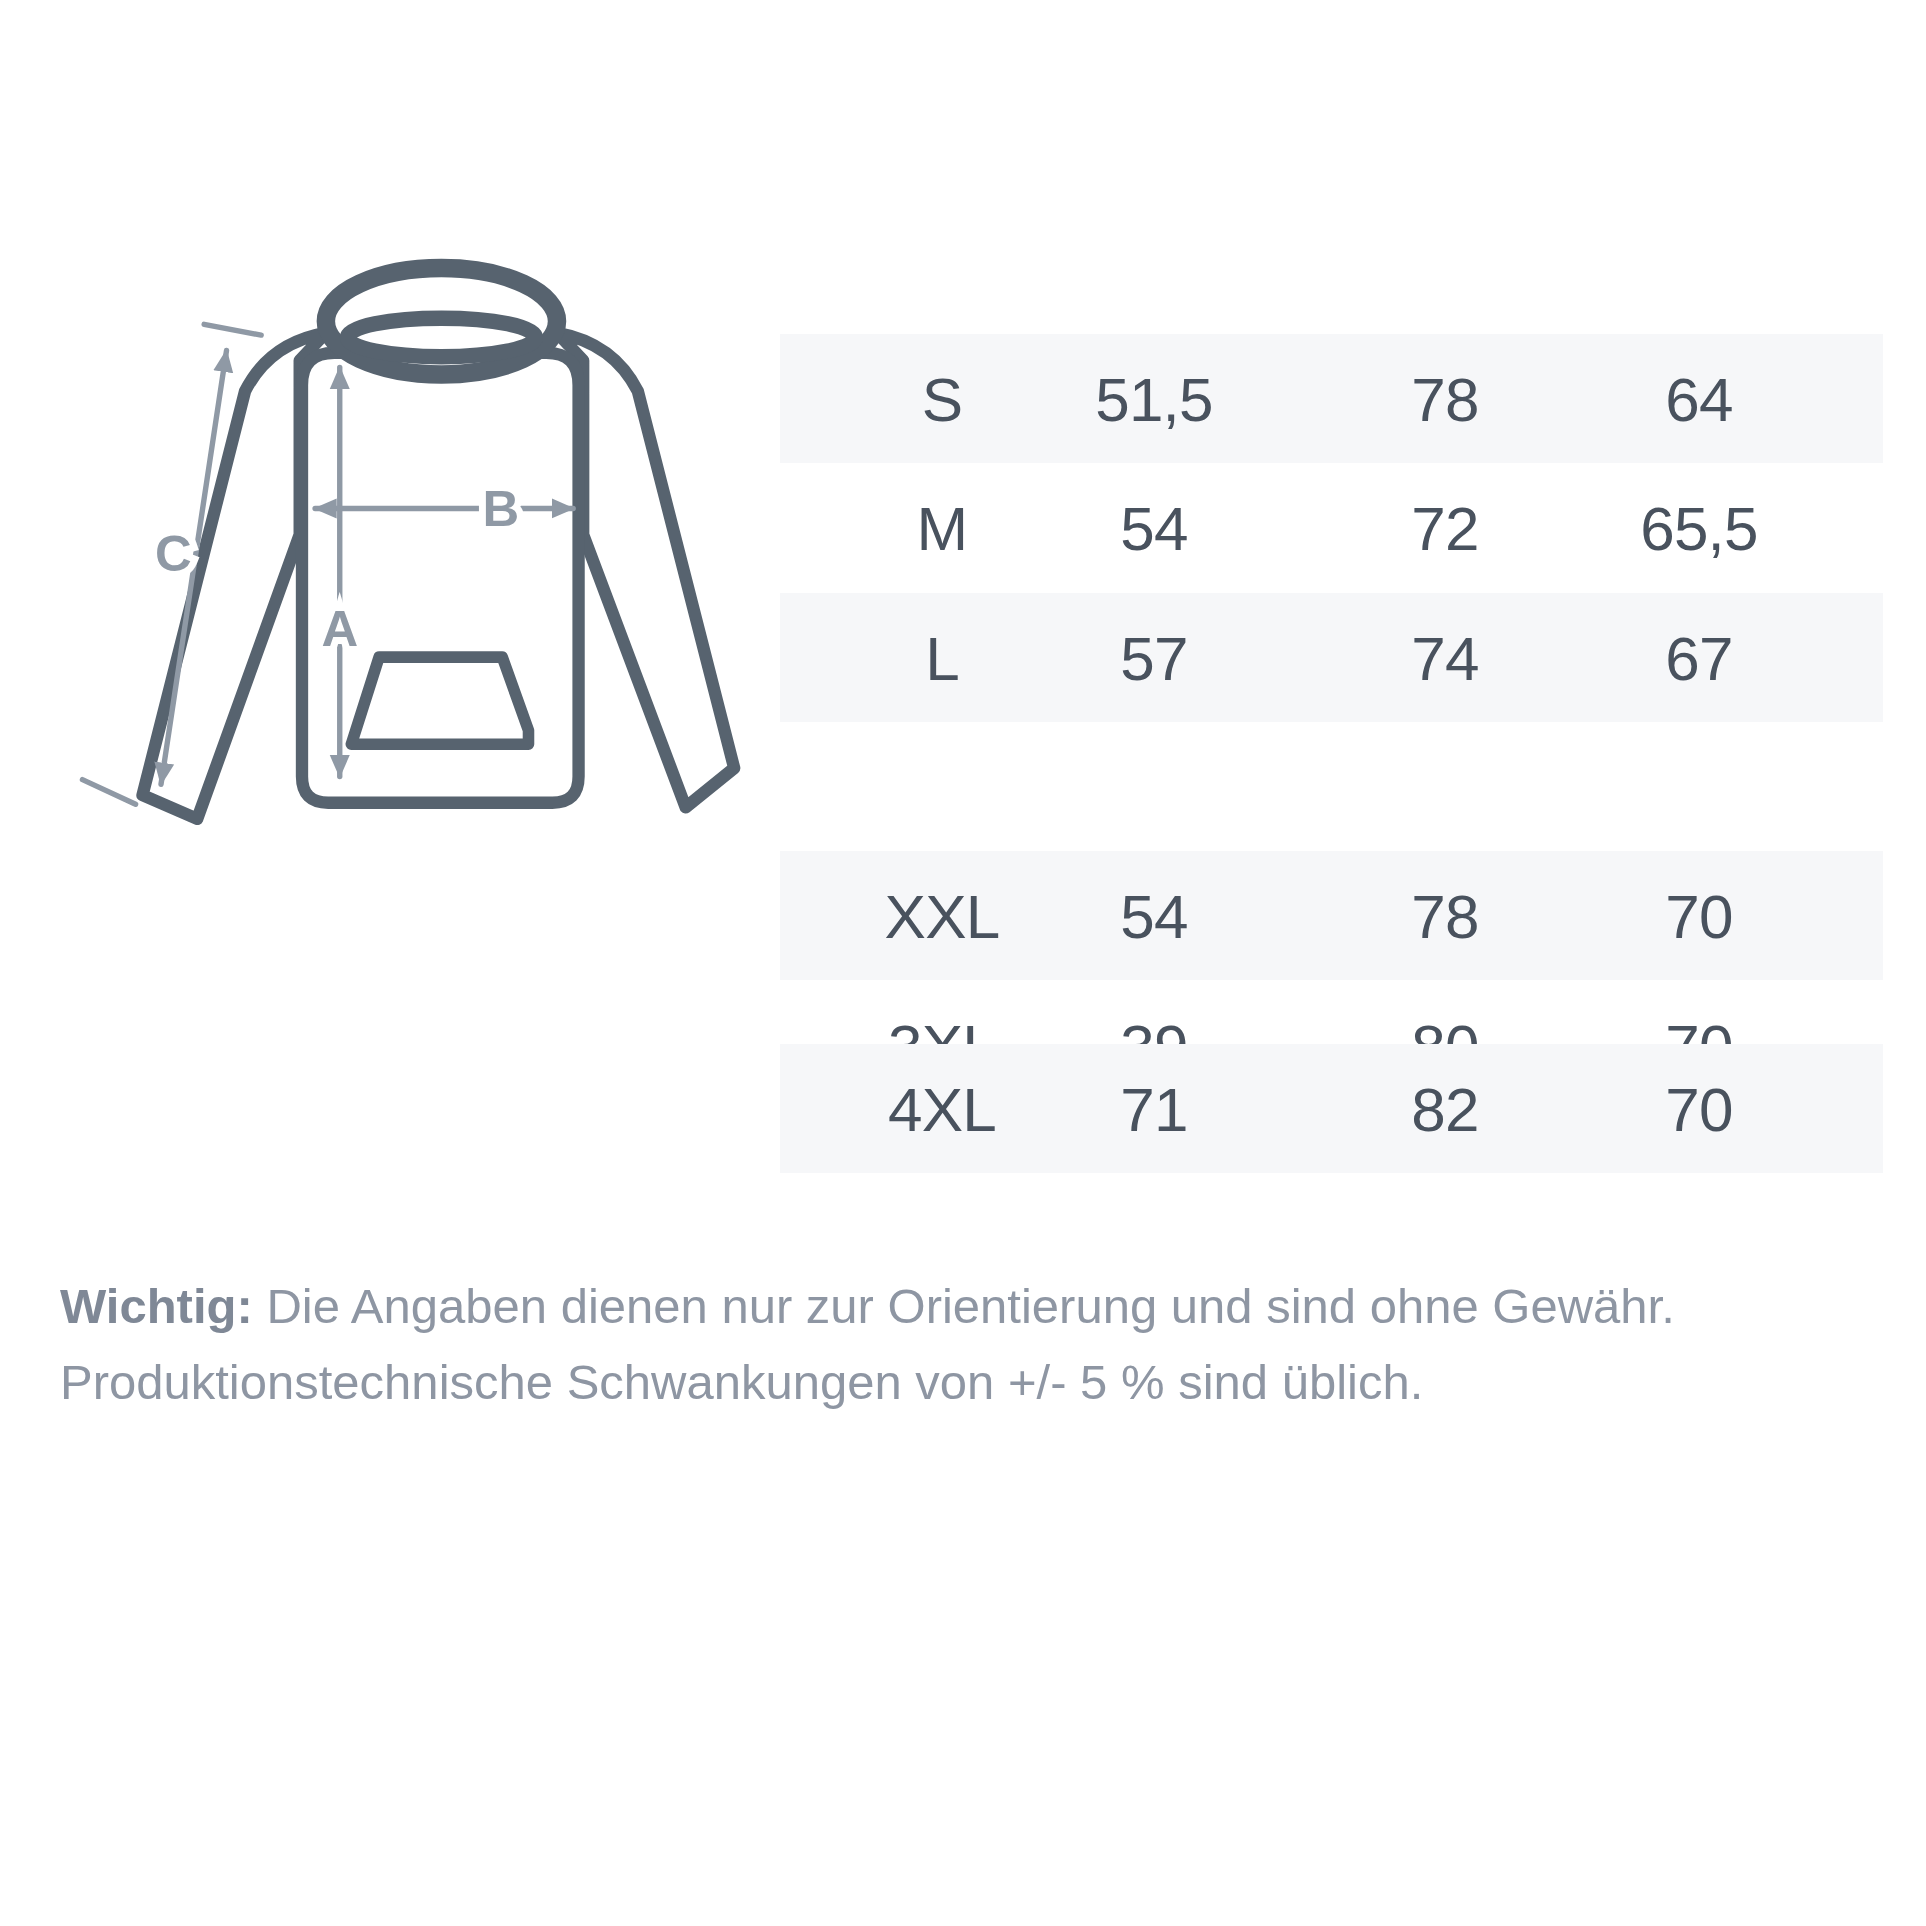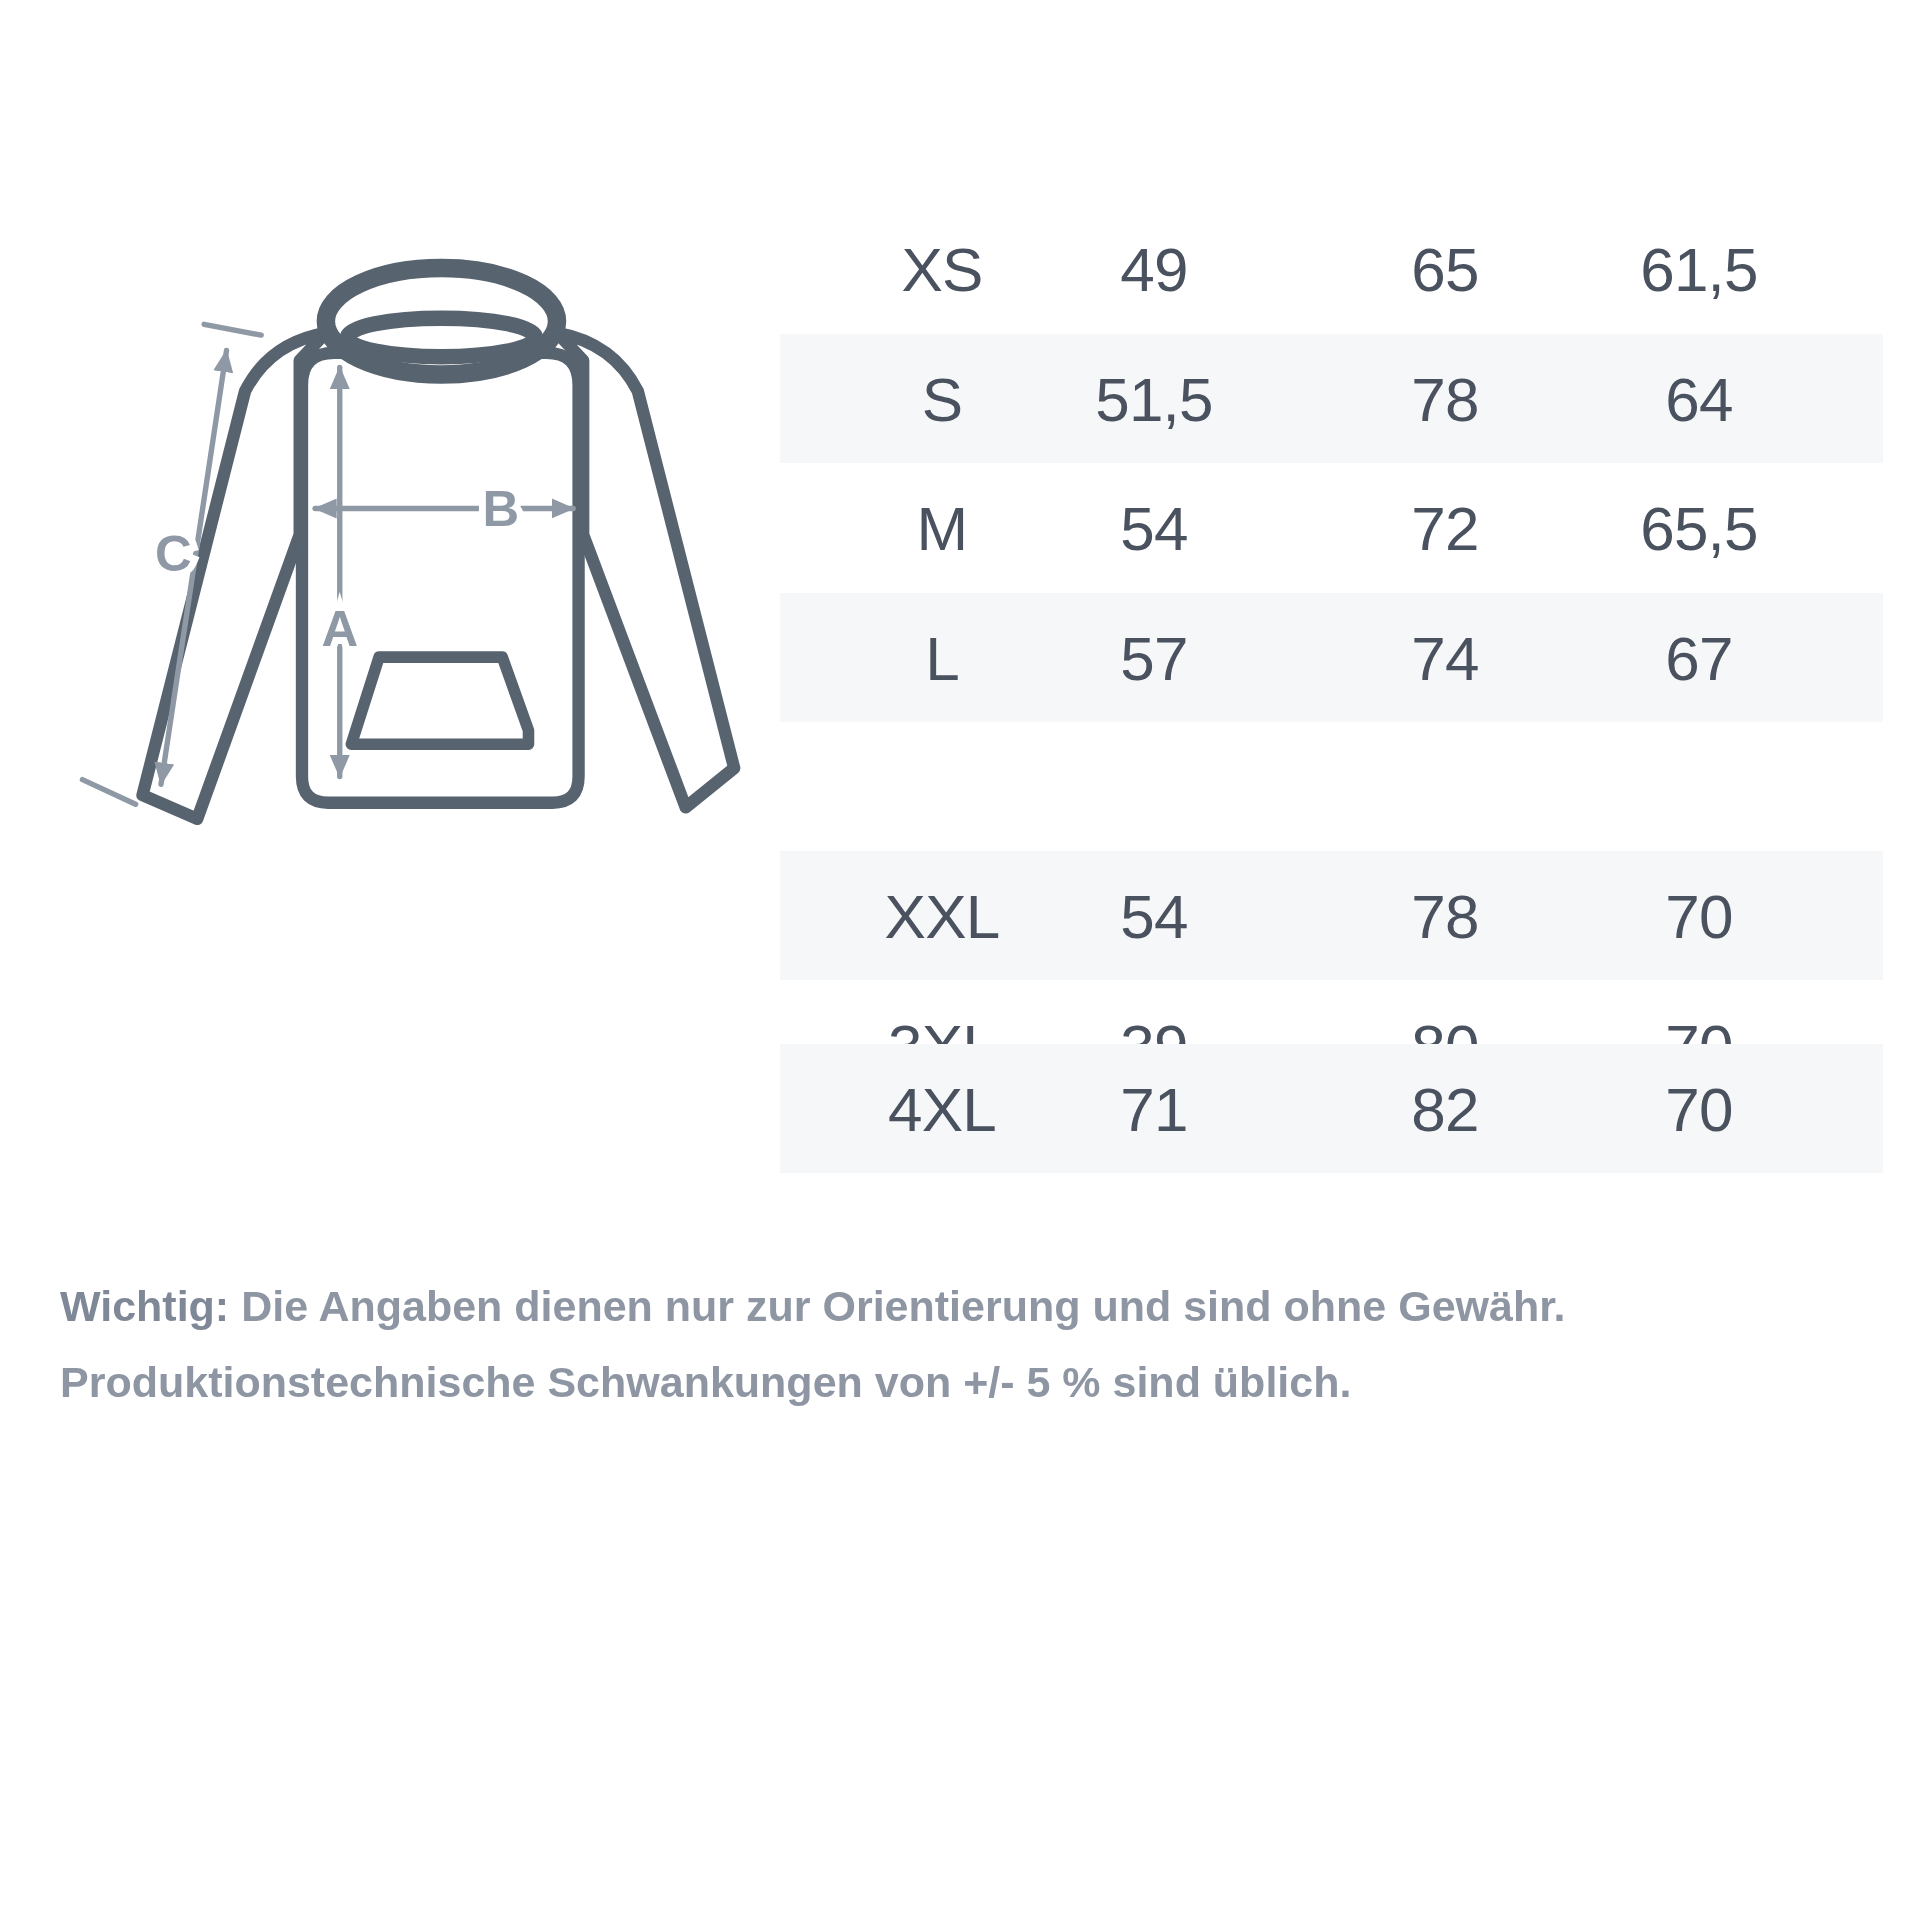--- a/index.html
+++ b/index.html
@@ -37,21 +37,21 @@
     position:absolute;top:50%;transform:translate(-50%,-50%);
     font-size:62px;color:#49525e;letter-spacing:-0.8px;white-space:nowrap;
   }
   .cell.size{left:162px;}
   .cell.b{left:374px;}
   .cell.h{left:665px;}
   .cell.a{left:919px;}
   
   .note{
     position:absolute;left:60px;top:1268px;width:1803px;
-    font-size:43px;line-height:76px;color:#8e96a3;font-weight:bold;
+    font-size:49px;line-height:76px;color:#8e96a3;
   }
   .note b{color:#7f8896;}
   
   .diagram{position:absolute;left:0;top:0;}
   .outline{fill:#ffffff;stroke:#57636f;stroke-linejoin:round;stroke-linecap:round;}
   .dim{stroke:#8f99a5;stroke-width:7;fill:none;stroke-linecap:round;}
   .dimlabel{
     font-family:"Liberation Sans","DejaVu Sans",sans-serif;
     font-size:66px;font-weight:bold;fill:#8f99a5;
     stroke:#ffffff;stroke-width:18px;paint-order:stroke;
@@ -96,26 +96,20 @@
       <line class="dim" x1="441" y1="477" x2="441" y2="1008" marker-start="url(#arw)" marker-end="url(#arw)"></line>
       <text class="dimlabel" x="441" y="816">A</text>
     </g>
 
     <g>
       <line class="dim" x1="409" y1="660" x2="744" y2="660" marker-start="url(#arw)" marker-end="url(#arw)"></line>
       <text class="dimlabel" x="650" y="660">B</text>
     </g>
   </svg>
 
-  <div class="row" style="top:204px">
-    <span class="cell size">XS</span>
-    <span class="cell b">49</span>
-    <span class="cell h">65</span>
-    <span class="cell a">61,5</span>
-  </div>
   <div class="row alt" style="top:334px">
     <span class="cell size">S</span>
     <span class="cell b">51,5</span>
     <span class="cell h">78</span>
     <span class="cell a">64</span>
   </div>
   <div class="row" style="top:463px">
     <span class="cell size">M</span>
     <span class="cell b">54</span>
     <span class="cell h">72</span>

